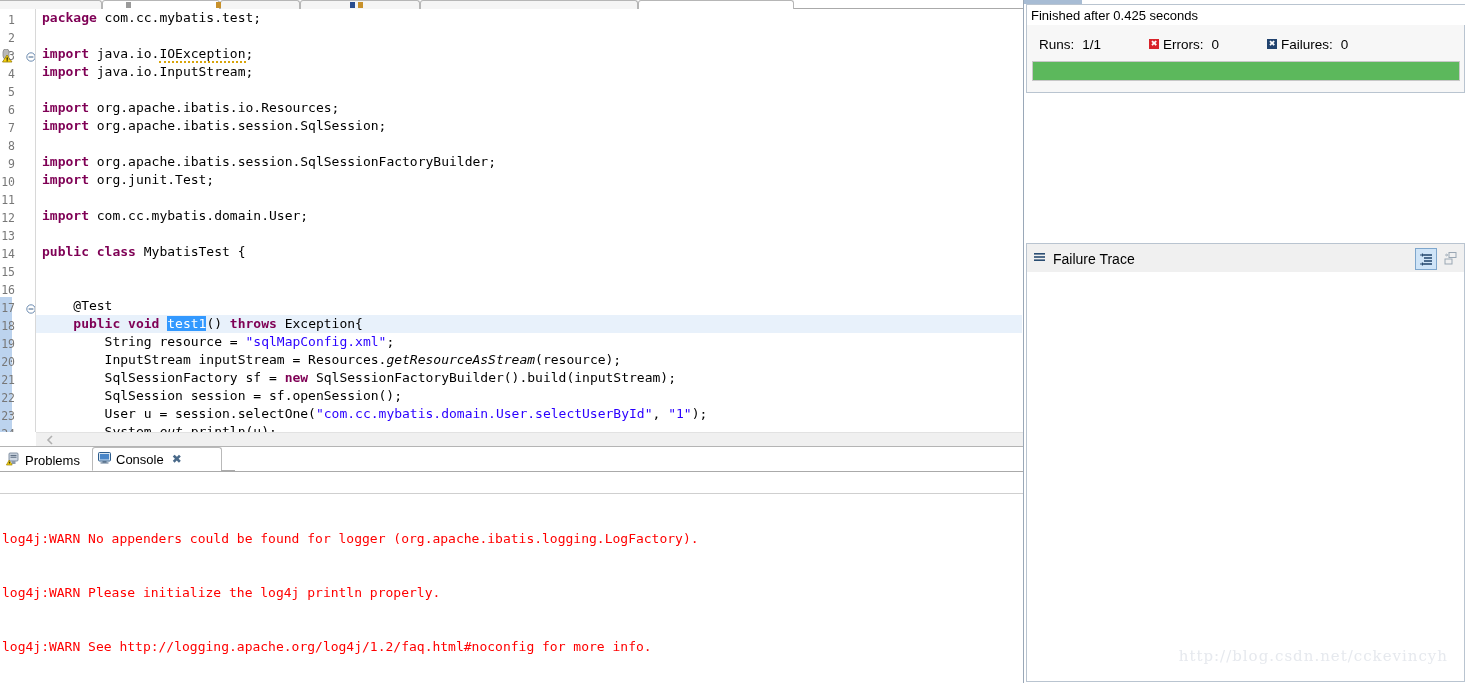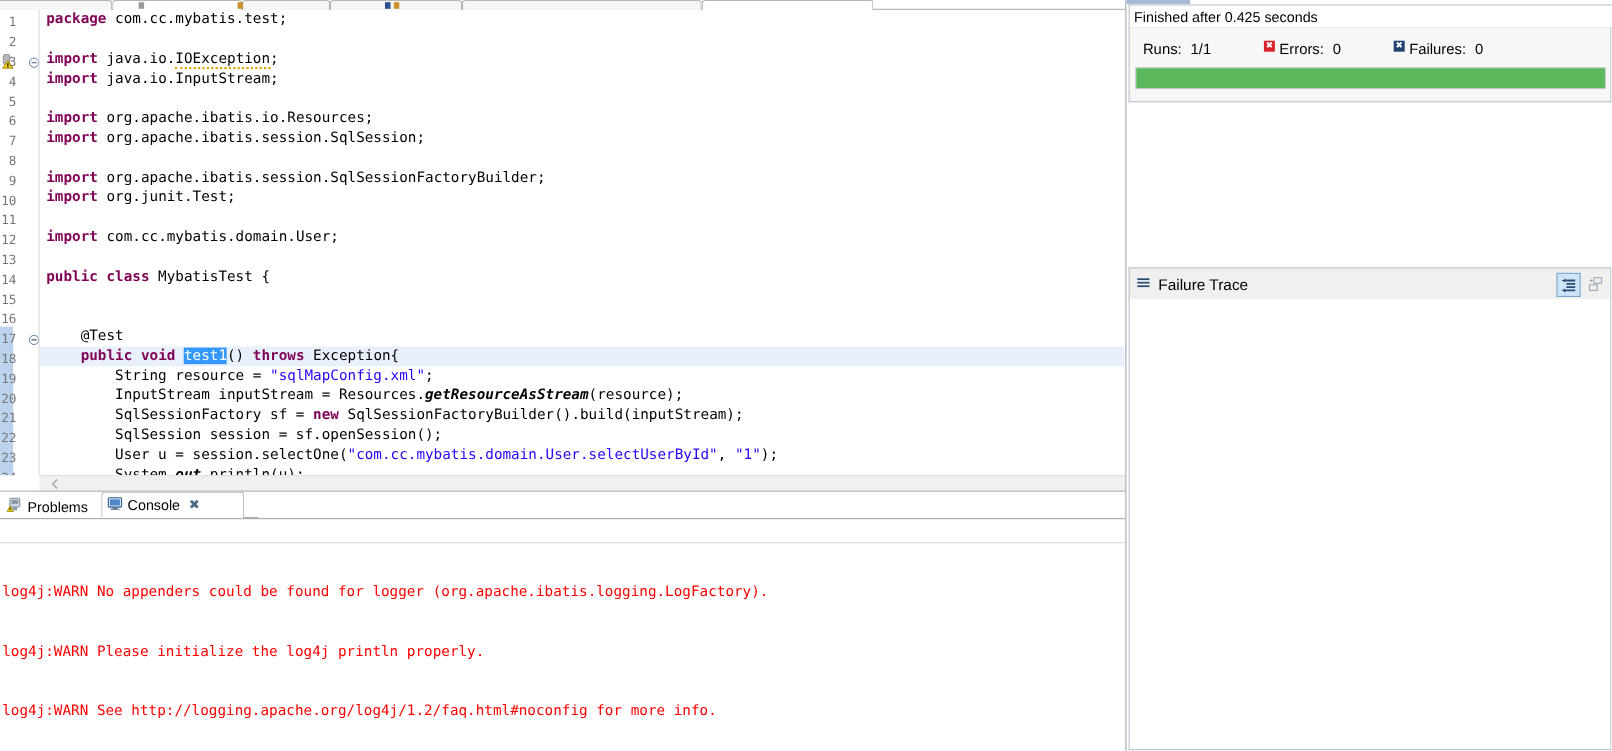--- a/index.html
+++ b/index.html
@@ -29,21 +29,21 @@
      font-family:"DejaVu Sans Mono", monospace;font-size:11.5px;color:#777;}
   .fold{position:absolute;left:26px;width:10px;height:10px;}
   .vsep{position:absolute;left:35px;top:0;width:1px;height:423px;background:#d8d8d8;}
   .annobar{position:absolute;left:0;width:12px;background:#bcd3ee;}
   .code{position:absolute;left:38px;top:0;right:0;height:423px;
      font-family:"DejaVu Sans Mono", monospace;font-size:13px;line-height:18px;white-space:pre;}
   .cl{position:absolute;left:4px;white-space:pre;height:18px;line-height:18px;}
   .hl-line{position:absolute;left:36px;width:986px;height:18px;background:#e8f1fb;}
   .kw{color:#7f0055;font-weight:bold;}
   .str{color:#2a00ff;}
-  .ital{font-style:italic;font-weight:bold;}
+  .ital{font-style:italic;}
   .sel{background:#3399ff;color:#ffffff;}
   .squig{border-bottom:2px dotted #d8a40a;}
 
   
   .hscroll{position:absolute;left:36px;top:432px;width:987px;height:14px;background:#f0f0f0;
      border-top:1px solid #e2e2e2;}
   .hscroll .thumbleft{position:absolute;left:8px;top:1px;width:12px;height:12px;}
   .ed-bottom-line{position:absolute;left:0;top:446px;width:1023px;height:1px;background:#b4b4b4;}
 
   
@@ -73,21 +73,21 @@
   .ju-tabstrip{position:absolute;left:0;top:0;width:442px;height:5px;background:#ffffff;}
   .ju-tabfrag{position:absolute;left:0;top:0;width:58px;height:4px;background:#a7bcd4;}
 
   .ju-status{position:absolute;left:2px;top:4px;width:437px;height:20px;
      border:1px solid #b9c4d0;background:#ffffff;display:flex;align-items:center;
      padding-left:4px;font-size:13px;}
   .ju-counts{position:absolute;left:2px;top:25px;width:437px;height:67px;
      border:1px solid #b9c4d0;border-top:none;background:#f7f7f7;}
   .ju-counts-row{position:absolute;left:0;top:8px;width:437px;height:22px;
      display:flex;align-items:center;font-size:13.5px;}
-  .ju-counts-row .grp{display:flex;align-items:flex-start;gap:4px;}
+  .ju-counts-row .grp{display:flex;align-items:center;gap:4px;}
   .xicon{display:inline-block;width:10px;height:10px;font-size:8px;line-height:10px;
      text-align:center;color:#fff;font-family:"DejaVu Sans", sans-serif;}
   .progress-wrap{position:absolute;left:5px;top:36px;width:426px;height:18px;background:#eeeeee;
      border:1px solid #c8c8c8;}
   .progress-bar{position:absolute;left:0;top:0;height:18px;background:#5cb85c;}
 
   .ju-tree{position:absolute;left:2px;top:93px;width:437px;height:148px;
      border:1px solid #b9c4d0;border-top:none;background:#ffffff;overflow:hidden;}
   .tree-item{position:absolute;left:24px;top:6px;height:19px;display:flex;align-items:center;
      gap:5px;background:#cde8f7;padding:0 5px 0 2px;font-size:13.5px;}
@@ -322,15 +322,16 @@
             <rect x="6" y="1.5" width="7" height="5" fill="none" stroke="#9aa7b4" stroke-width="1"></rect>
             <rect x="2" y="8" width="7" height="5" fill="none" stroke="#9aa7b4" stroke-width="1"></rect>
             <path d="M2,4 L4.5,4 M3.4,2.9 L4.7,4 L3.4,5.1" fill="none" stroke="#9aa7b4" stroke-width="0.9"></path>
           </svg>
         </span>
       </span>
     </div>
 
     <div class="ju-ftbody"></div>
 
+    <div class="watermark">http://blog.csdn.net/cckevincyh</div>
   </div>
 
 </div>
 
 </body></html>

